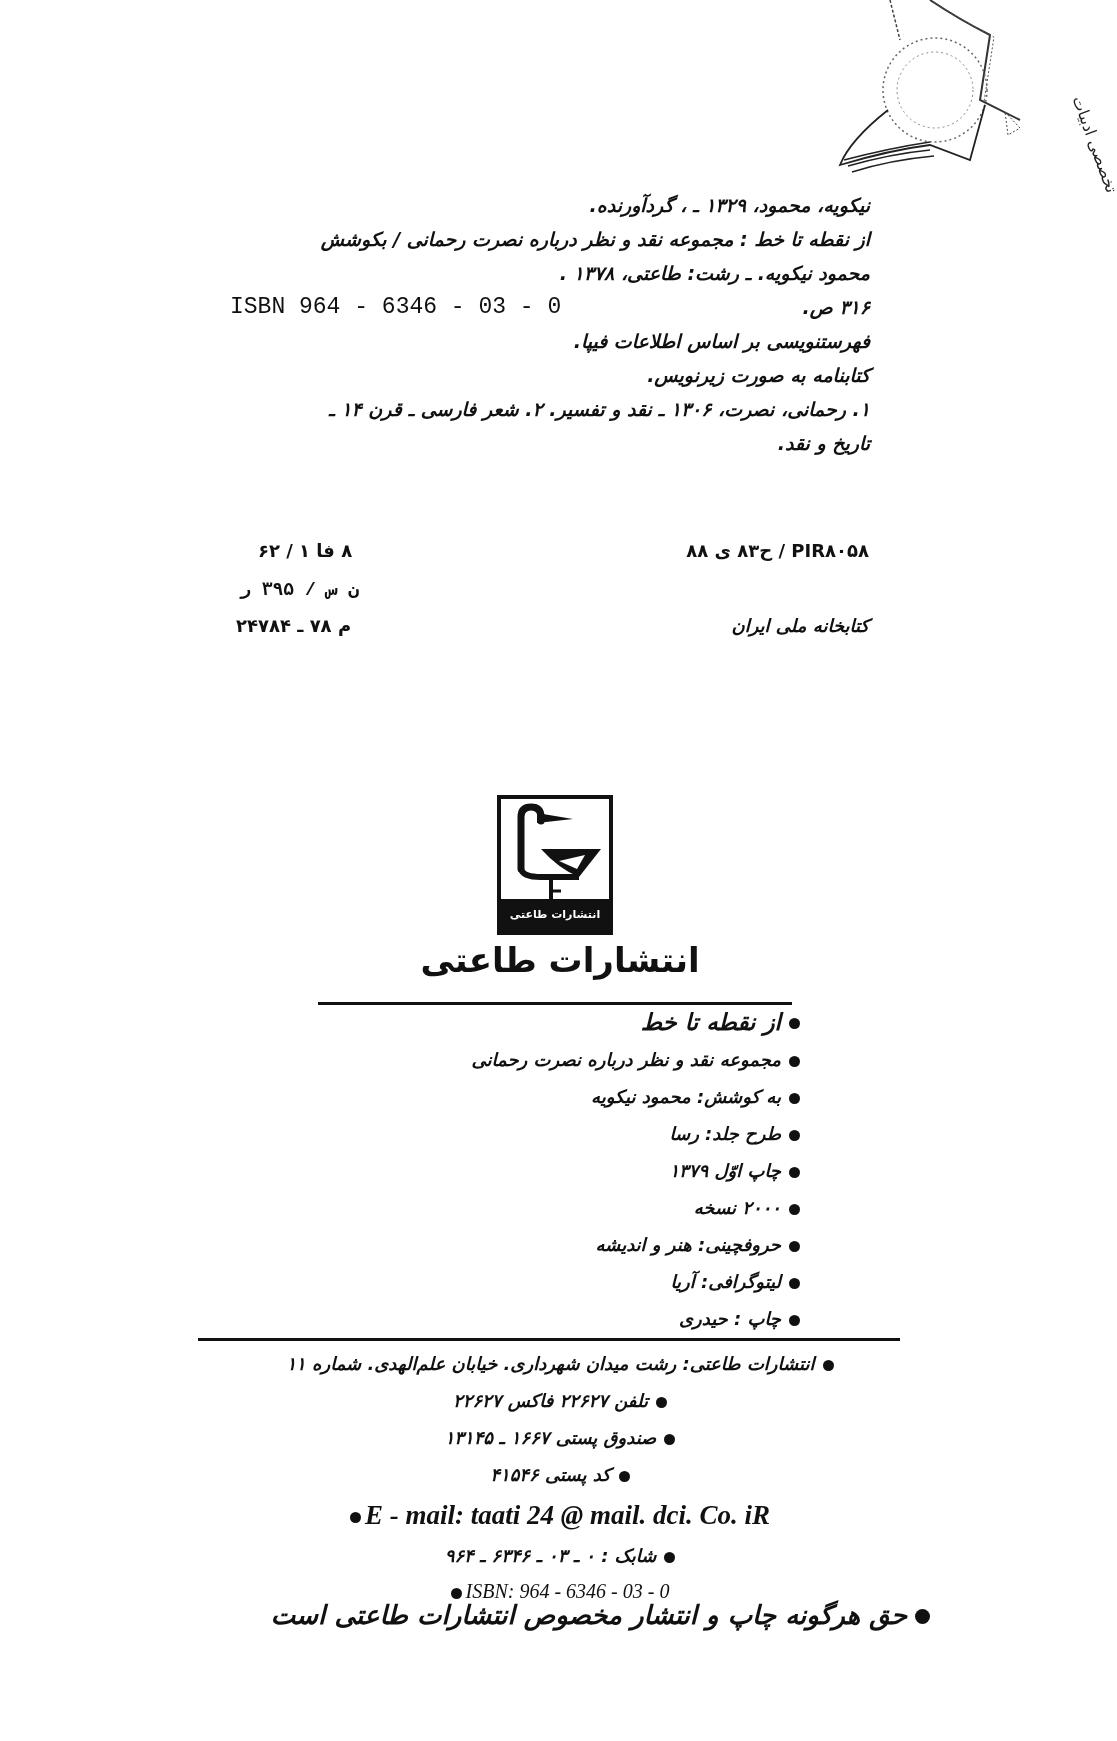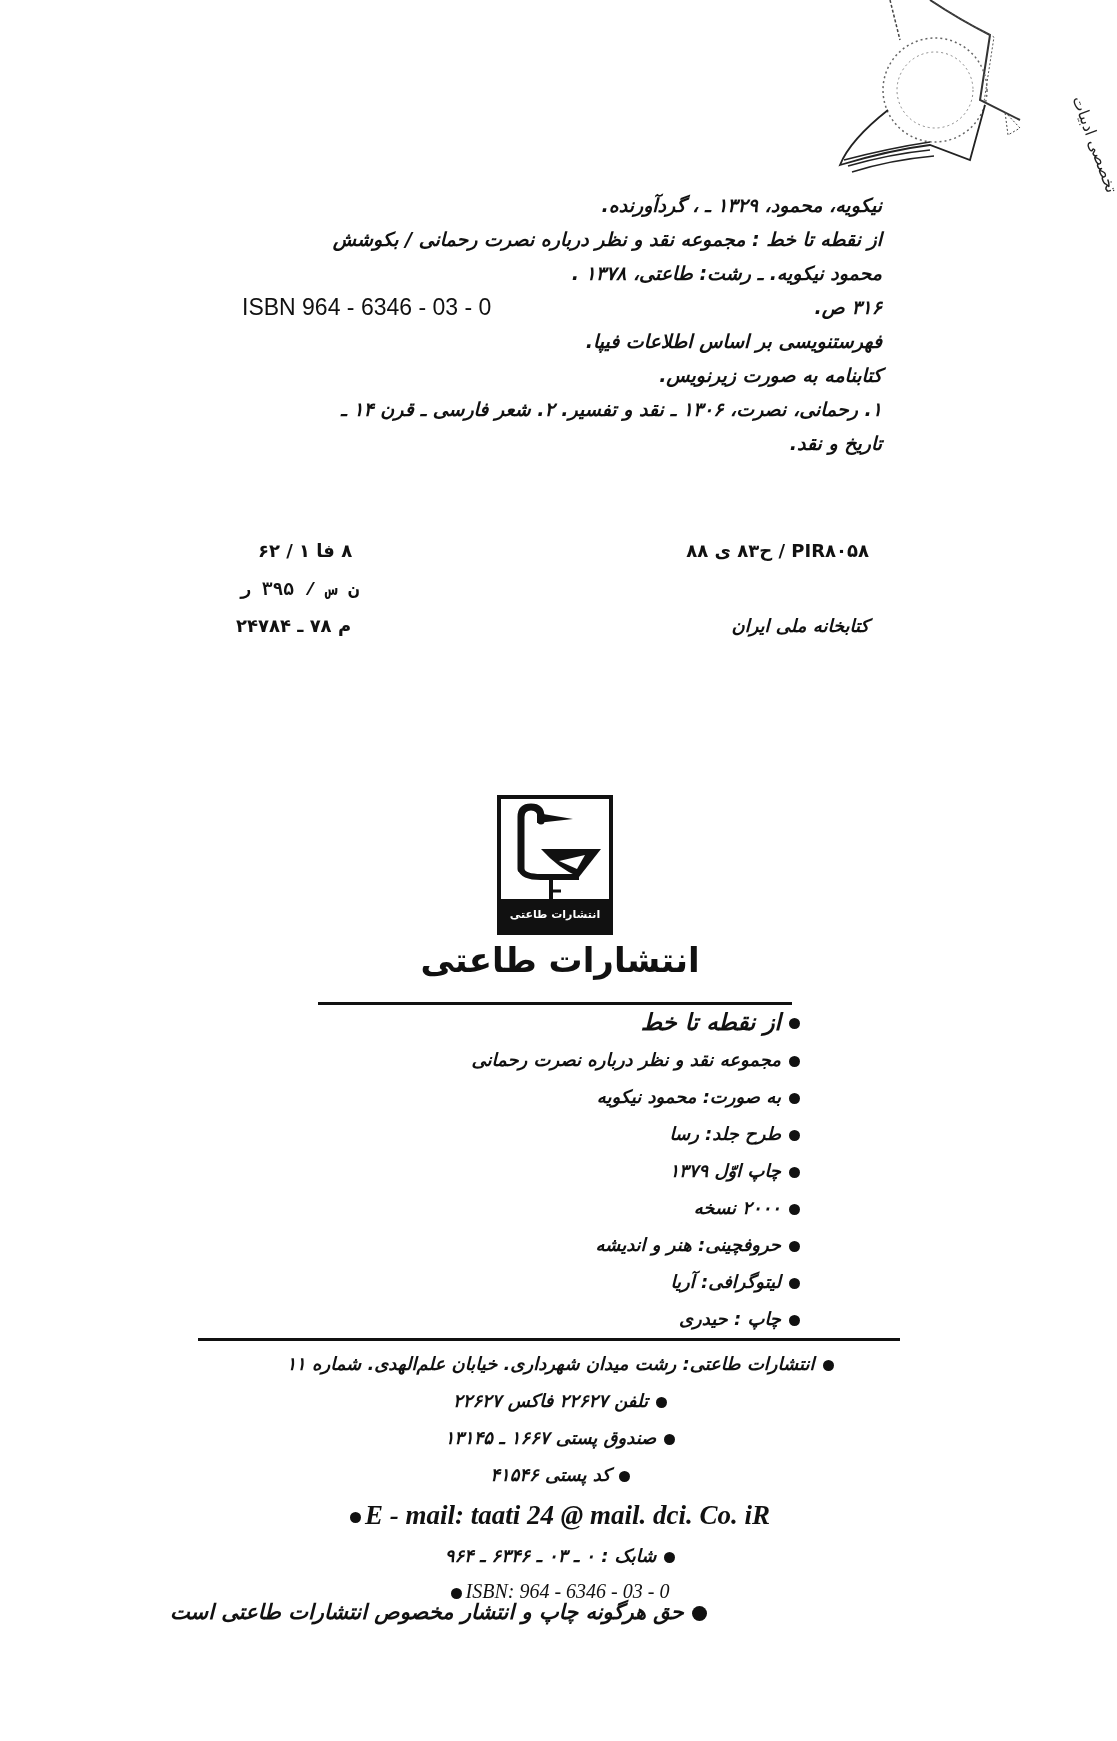--- a/index.html
+++ b/index.html
@@ -3,26 +3,26 @@
 <meta charset="utf-8">
 <style>
   html, body { margin:0; padding:0; background:#ffffff; }
   body {
     width:1117px; height:1741px; position:relative; overflow:hidden;
     font-family: "DejaVu Sans", sans-serif; color:#111;
   }
   .cat {
     position:absolute; left:230px; width:640px;
     font-family:"DejaVu Sans", sans-serif; font-weight:bold; font-style:italic;
-    font-size:19px; line-height:34px; direction:rtl; text-align:right;margin-left:12px;
+    font-size:19px; line-height:34px; direction:rtl; text-align:right;
   }
   .cat-line { height:34px; white-space:nowrap; position:relative; }
   .isbn-latin {
     position:absolute; left:0; top:0; direction:ltr;
-    font-family:Liberation Sans, sans-serif; font-style:normal; font-weight:normal; font-size:23px;
+    font-family:Liberation Mono, monospace; font-style:normal; font-weight:normal; font-size:23px;
   }
   .classnum { position:absolute; font-family:"DejaVu Sans", sans-serif; font-weight:bold; font-size:18px; white-space:nowrap; }
   .stamp { position:absolute; left:830px; top:0; width:200px; height:180px; }
   .handnote {
     position:absolute; left:1030px; top:80px; width:80px; height:170px;
     font-family:"DejaVu Sans", sans-serif; font-size:16px; color:#222;
     transform: rotate(70deg); transform-origin: center;
     direction:rtl; white-space:nowrap;
   }
   .handnote div { line-height:22px; }
@@ -54,22 +54,22 @@
     direction:rtl; text-align:center;
   }
   .contact .item { height:37px; line-height:37px; white-space:nowrap;text-align:center; }
   .email {
     height:44px; line-height:44px; direction:ltr; font-family:"Liberation Serif", serif;
     font-style:italic; font-weight:bold; font-size:27px; font-style:italic;
   }
   .email .bullet, .isbn2 .bullet { margin-left:0; margin-right:4px; }
   .isbn2 { direction:ltr; font-family:"Liberation Serif", serif; font-style:italic; font-weight:normal; font-size:20px; height:34px; line-height:34px; }
   .rights {
-    position:absolute; left:170px; width:760px; top:1600px; text-align:left;
-    font-family:"DejaVu Sans", sans-serif; font-weight:bold; font-style:italic; font-size:21px; direction:rtl; white-space:nowrap;
+    position:absolute; left:170px; width:760px; top:1600px; text-align:right;
+    font-family:"DejaVu Sans", sans-serif; font-weight:bold; font-style:italic; font-size:26px; direction:rtl; white-space:nowrap;
   }
   .rights .bullet { width:15px; height:15px; }
 </style>
 </head>
 <body>
 
 <div class="stamp">
   <svg width="200" height="180" viewBox="0 0 200 180">
     <path d="M60 0 L70 40" stroke="#444" stroke-width="1.5" fill="none" stroke-dasharray="3 2"></path>
     <path d="M100 0 Q130 20 160 35 L150 100 Q170 110 190 120" stroke="#333" stroke-width="2" fill="none"></path>
@@ -120,21 +120,21 @@
     <path d="M50 92 L60 92" stroke="#111" stroke-width="3"></path>
   </svg>
   <div class="logo-band">انتشارات طاعتی</div>
 </div>
 <div class="pub-title">انتشارات طاعتی</div>
 <div class="rule" style="left:318px; width:474px; top:1002px;"></div>
 
 <div class="colophon">
   <div class="item big"><span class="bullet"></span><span>از نقطه تا خط</span></div>
   <div class="item"><span class="bullet"></span><span>مجموعه نقد و نظر درباره نصرت رحمانی</span></div>
-  <div class="item"><span class="bullet"></span><span>به صورت: محمود نیکویه</span></div>
+  <div class="item"><span class="bullet"></span><span>به کوشش: محمود نیکویه</span></div>
   <div class="item"><span class="bullet"></span><span>طرح جلد: رسا</span></div>
   <div class="item"><span class="bullet"></span><span>چاپ اوّل ۱۳۷۹</span></div>
   <div class="item"><span class="bullet"></span><span>۲۰۰۰ نسخه</span></div>
   <div class="item"><span class="bullet"></span><span>حروفچینی: هنر و اندیشه</span></div>
   <div class="item"><span class="bullet"></span><span>لیتوگرافی: آریا</span></div>
   <div class="item"><span class="bullet"></span><span>چاپ : حیدری</span></div>
 </div>
 <div class="rule" style="left:198px; width:702px; top:1338px;"></div>
 
 <div class="contact">

